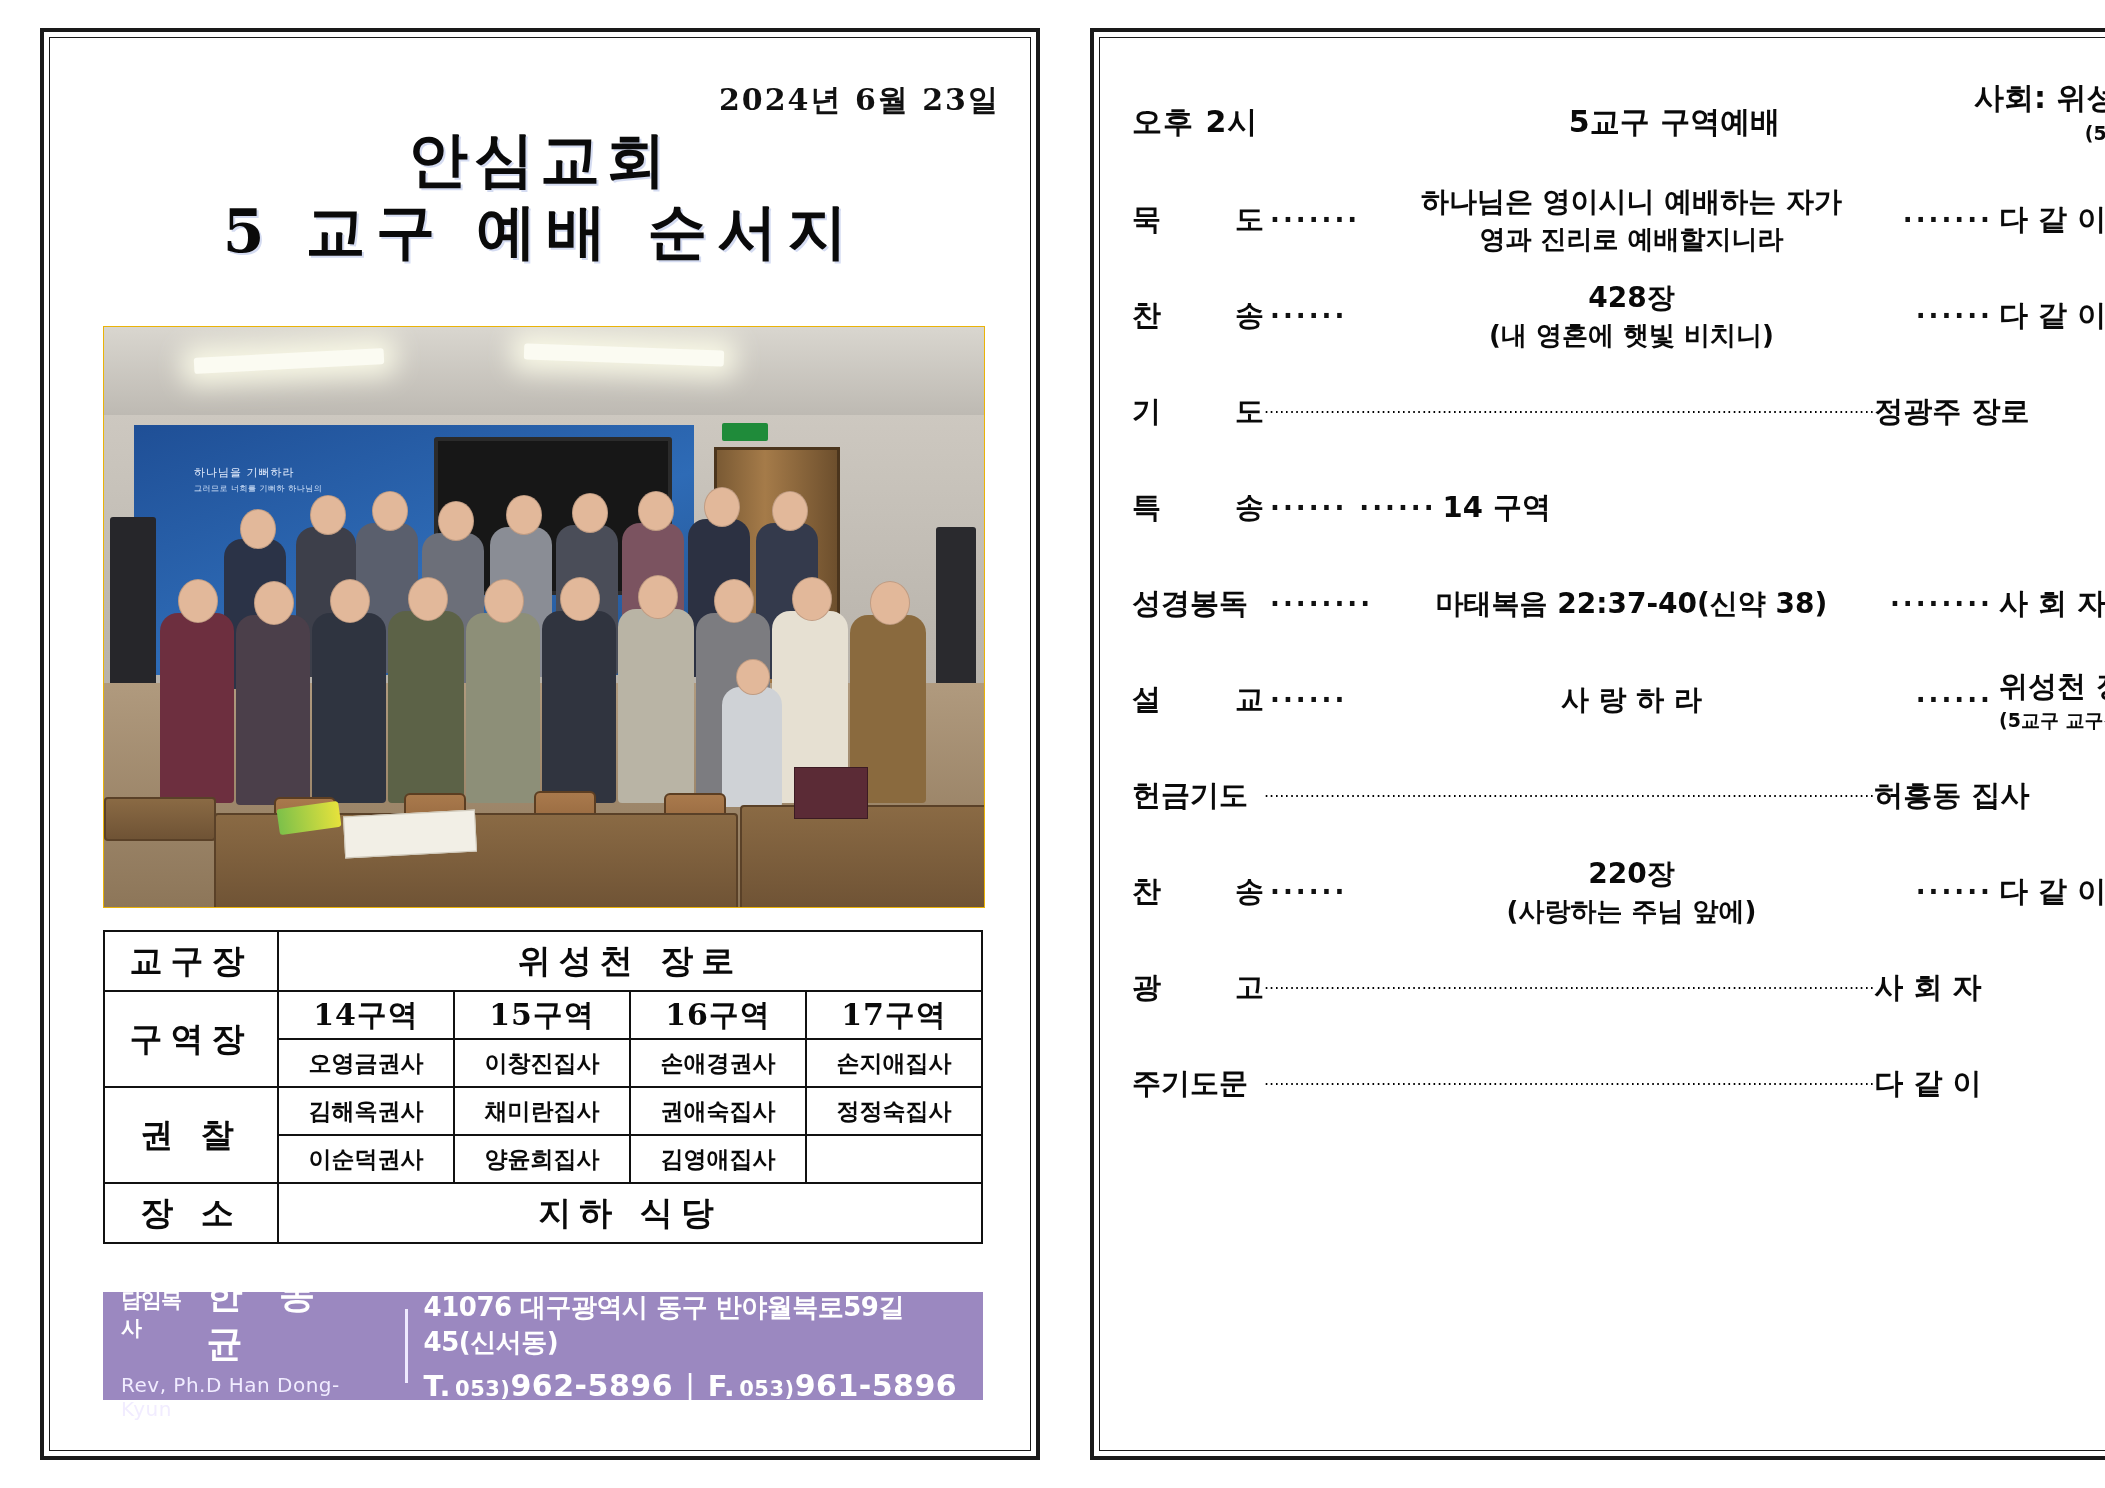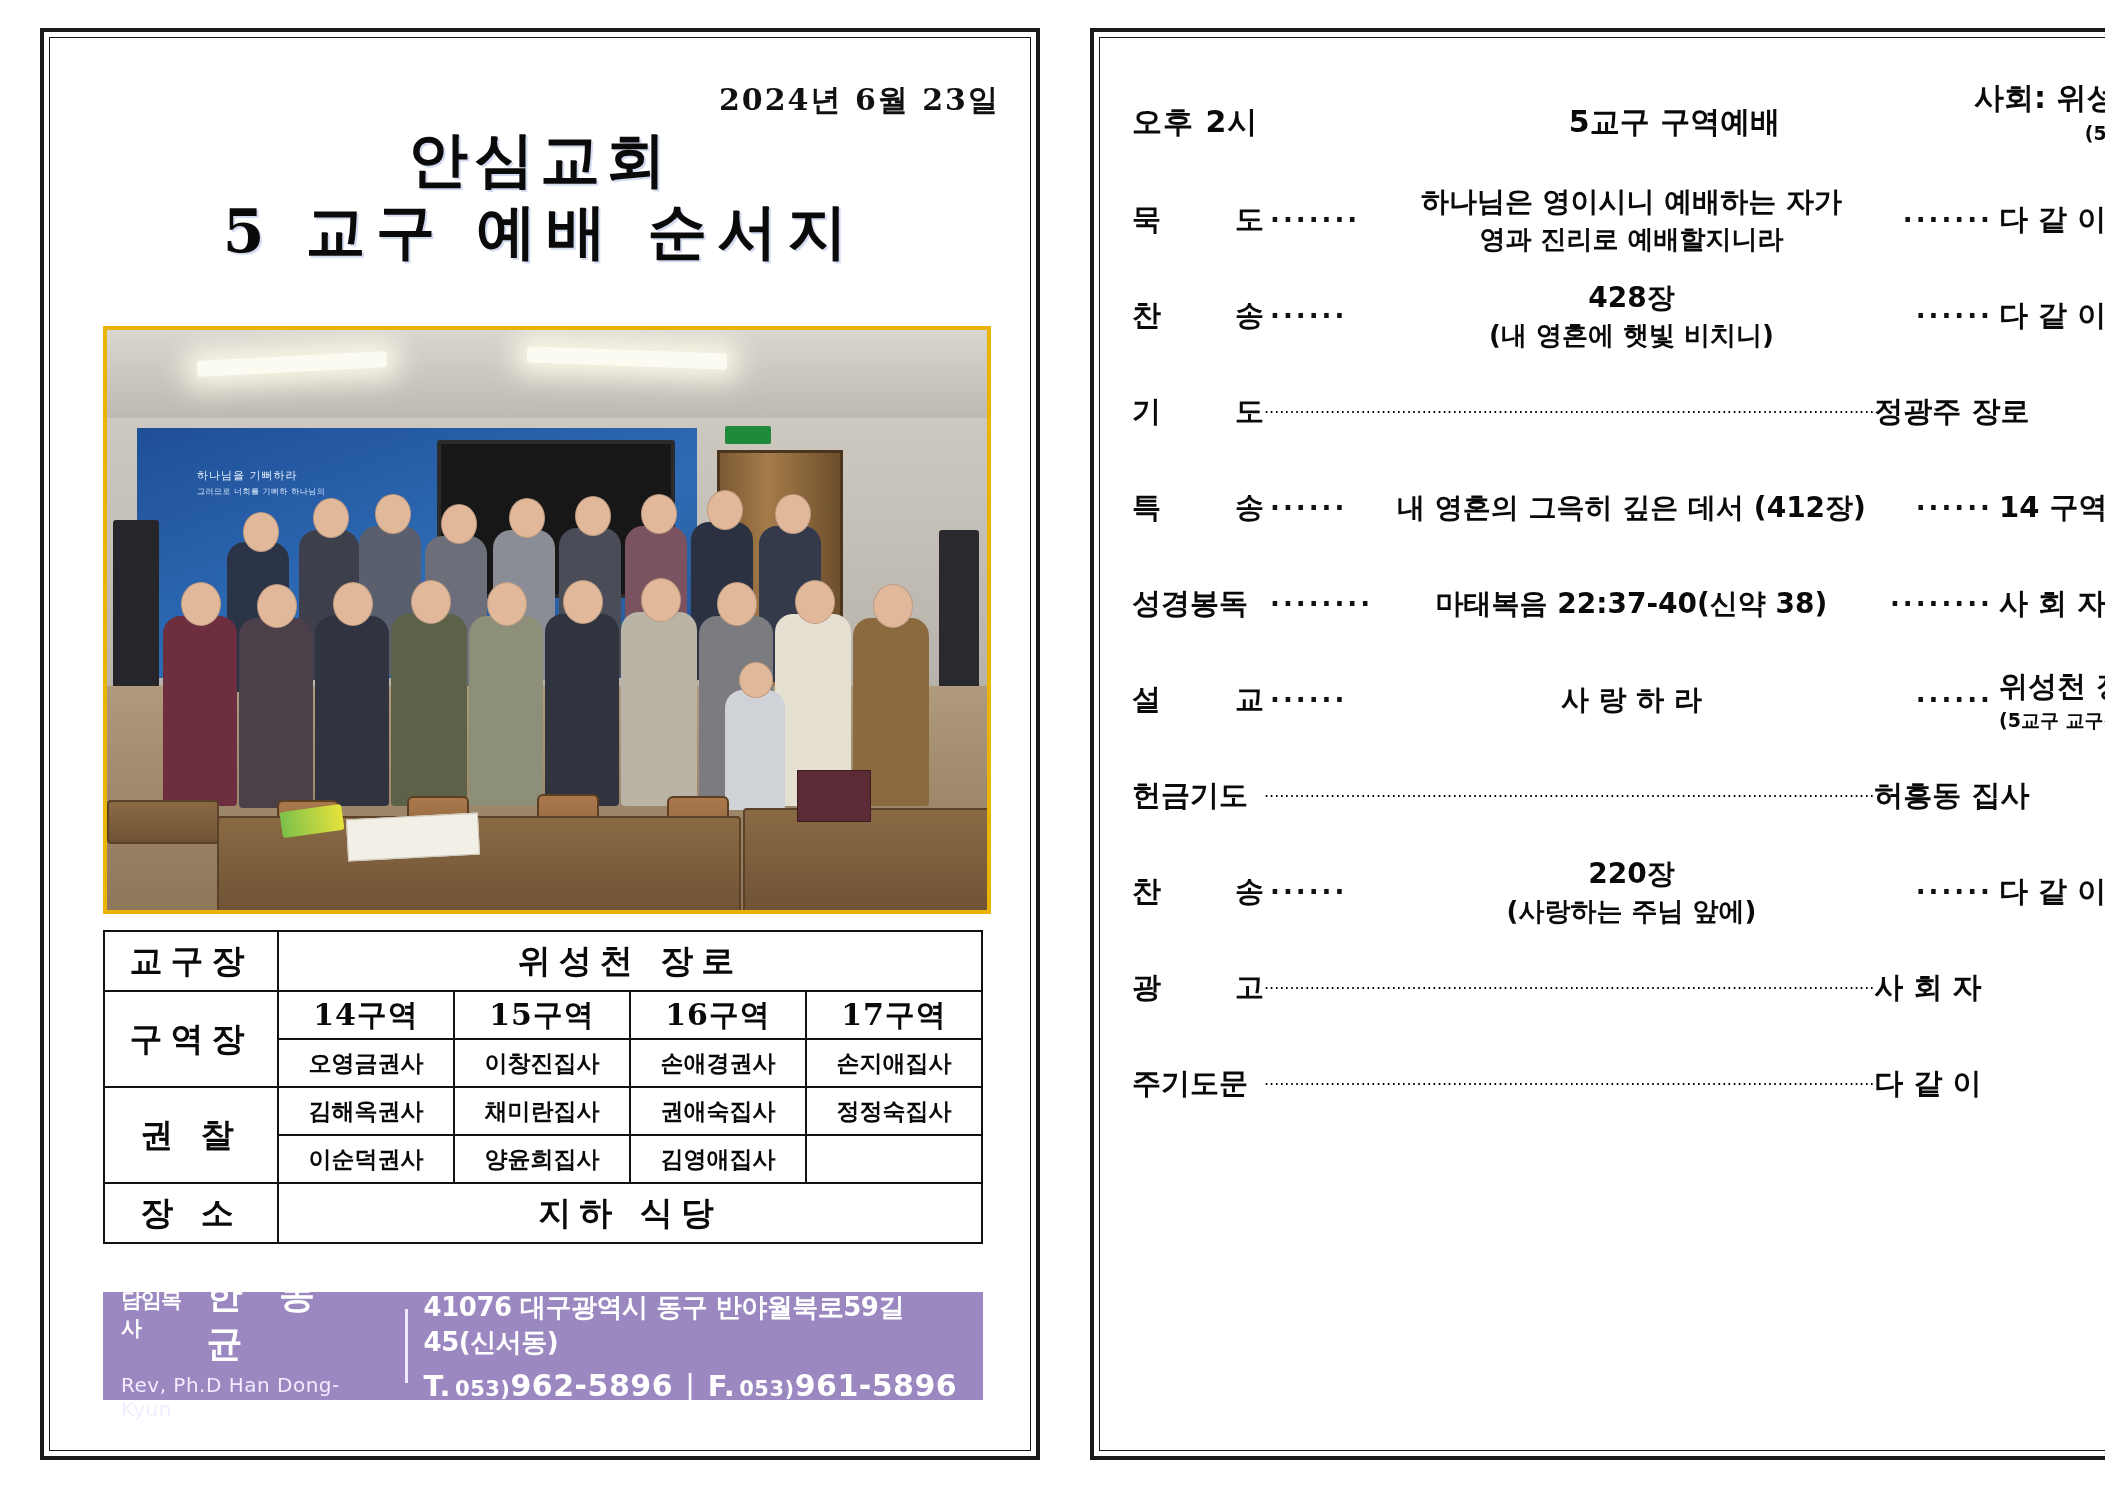--- a/index.html
+++ b/index.html
@@ -33,21 +33,21 @@
     font-weight:700;color:#0a0a0a;
   }
   .title-1{font-size:60px;letter-spacing:6px;line-height:1.12;
     text-shadow:2px 2px 0 rgba(60,90,190,.22);}
   .title-2{font-size:60px;letter-spacing:10px;line-height:1.2;margin-top:2px;
     text-shadow:2px 2px 0 rgba(60,90,190,.22);}
 
   
   .photo-wrap{
     position:absolute;left:45px;top:280px;width:880px;height:580px;
-    overflow:hidden;background:#6d6a66;border:4px solid #eab308;
+    overflow:hidden;background:#6d6a66;border:1px solid #eab308;
   }
   .photo{position:absolute;inset:0;}
   
   .ph-ceiling{position:absolute;left:0;top:0;width:100%;height:90px;
     background:linear-gradient(#d9d6cf,#bdb9b2);}
   .ph-light{position:absolute;background:#fbfbf2;border-radius:3px;
     box-shadow:0 0 26px 12px rgba(255,255,235,.85);}
   .ph-wall{position:absolute;left:0;top:88px;width:100%;height:270px;
     background:linear-gradient(#cdc8c0,#b7b2aa);}
   .ph-banner{position:absolute;left:30px;top:98px;width:560px;height:250px;
@@ -328,23 +328,20 @@
             </div>
             <div class="leader">························································································································</div>
             <div class="who"><span>정광주 장로</span></div>
           </div>
           <div class="row">
             <div class="name">
               <span>특</span>
               <span>송</span>
             </div>
             <div class="dots-l">······</div>
-            <div class="content">
-              <div>내 영혼의 그윽히 깊은 데서 (412장)</div>
-            </div>
             <div class="dots-r">······</div>
             <div class="who"><span>14 구역</span></div>
           </div>
           <div class="row">
             <div class="name tight">성경봉독</div>
             <div class="dots-l">········</div>
             <div class="content">
               <div>마태복음 22:37-40(신약 38)</div>
             </div>
             <div class="dots-r">········</div>

